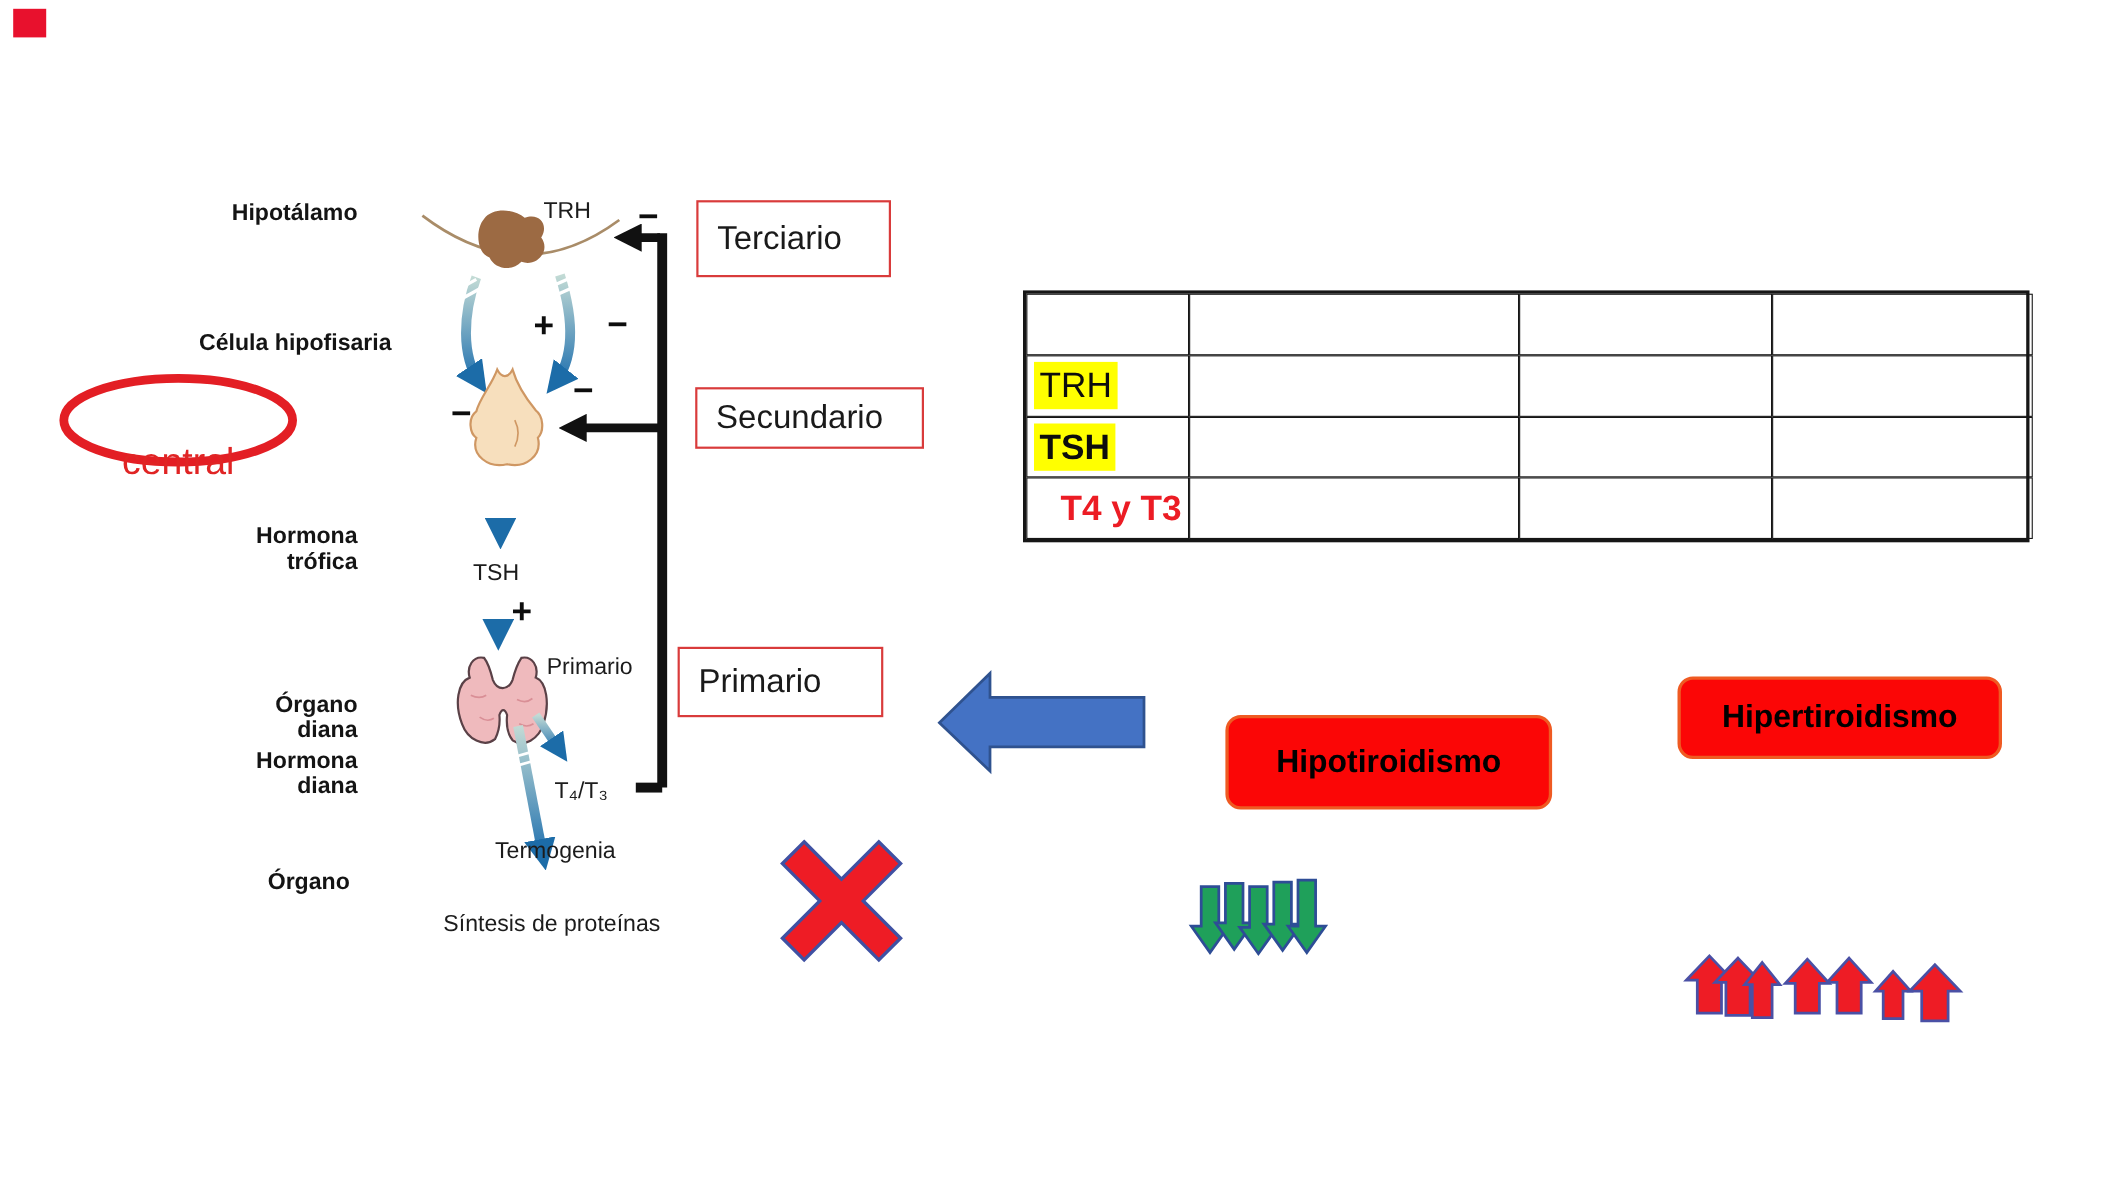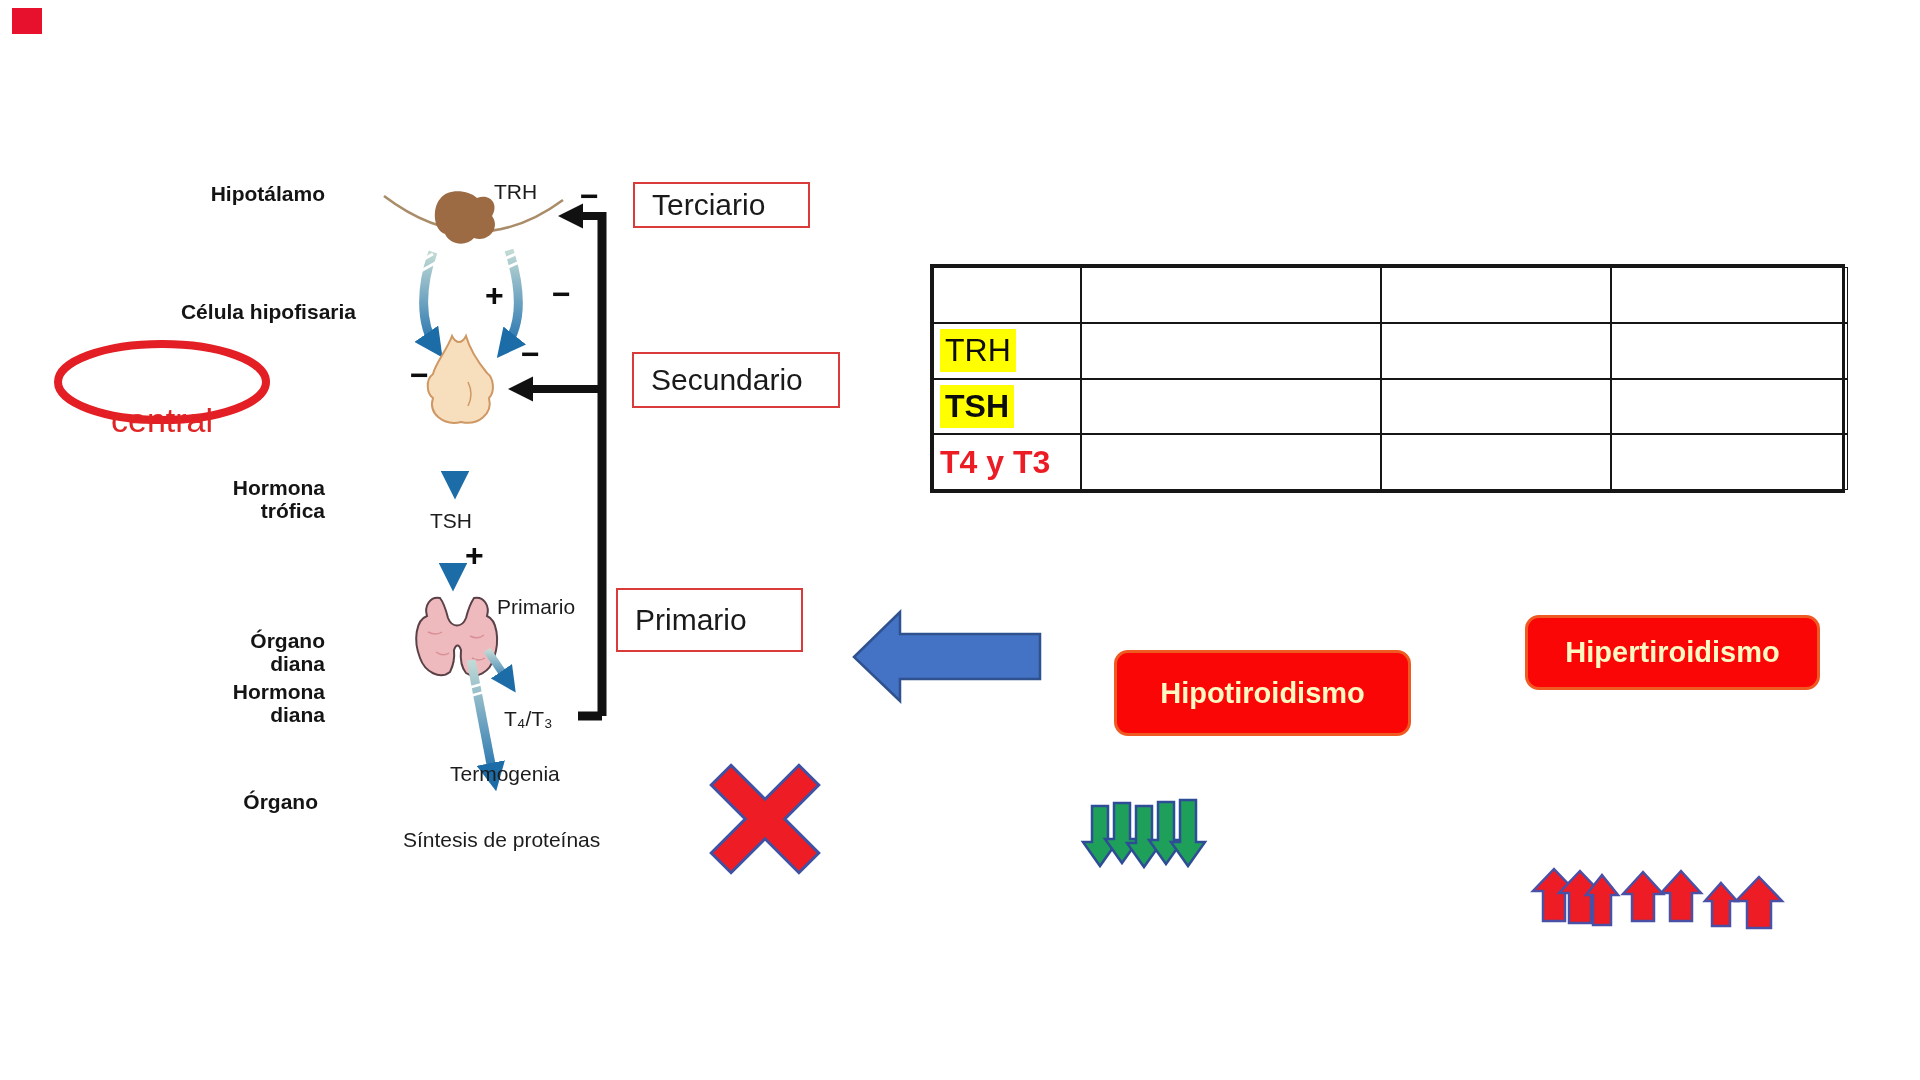--- a/index.html
+++ b/index.html
@@ -16,25 +16,25 @@
   .central-txt{position:absolute;color:#e02424;font-size:34px;margin-top:38px;}
   
   #qtable{position:absolute;left:930px;top:264px;width:915px;height:229px;
           display:grid;grid-template-columns:148px 300px 230px 237px;grid-template-rows:repeat(4,1fr);
           border:3px solid #161616;box-sizing:border-box;}
   #qtable .cell{border:1.5px solid #161616;box-sizing:border-box;display:flex;align-items:center;padding-left:6px;}
   #qtable .lab{font-size:32px;}
   .hl{background:#ffff00;padding:3px 5px;}
   .w-reg{font-weight:normal;color:#0d0d0d;}
   .w-bold{font-weight:bold;color:#0d0d0d;}
-  .w-red{font-weight:bold;color:#ec1c24;}
+  .w-red{font-weight:bold;color:#ec1c24;margin-left:24px;}
   
   .callout{position:absolute;background:#fb0606;border:3.5px solid #ef5a22;border-radius:14px;
            display:flex;align-items:center;justify-content:center;
-           font-weight:bold;font-size:29px;color:#fef9c3;box-sizing:border-box;}
+           font-weight:bold;font-size:29px;color:#000000;box-sizing:border-box;}
   
   #slide-marker{position:absolute;left:12px;top:8px;width:30px;height:26px;background:#e8112d;}
   svg{position:absolute;left:0;top:0;}
 </style>
 </head>
 <body>
 
 <div id="page">
 
   <div id="slide-marker"></div>
@@ -177,21 +177,21 @@
 
   <div class="sign" style="left:485px;top:280px;">+</div>
   <div class="sign" style="left:552px;top:279px;">−</div>
   <div class="sign" style="left:521px;top:339px;">−</div>
   <div class="sign" style="left:580px;top:181px;">−</div>
   <div class="sign" style="left:410px;top:360px;">−</div>
   <div class="sign" style="left:465px;top:540px;">+</div>
 
   <div class="central-txt" style="left:58px;top:363px;width:208px;text-align:center;">central</div>
 
-  <div class="fbox" style="left:633px;top:182px;width:177px;height:46px;">Terciario</div>
+  <div class="fbox" style="left:633px;top:182px;width:177px;height:70px;">Terciario</div>
   <div class="fbox" style="left:632px;top:352px;width:208px;height:56px;">Secundario</div>
   <div class="fbox" style="left:616px;top:588px;width:187px;height:64px;">Primario</div>
 
   <div id="qtable">
     <div class="cell"></div>
     <div class="cell"></div>
     <div class="cell"></div>
     <div class="cell"></div>
 
     <div class="cell lab">

